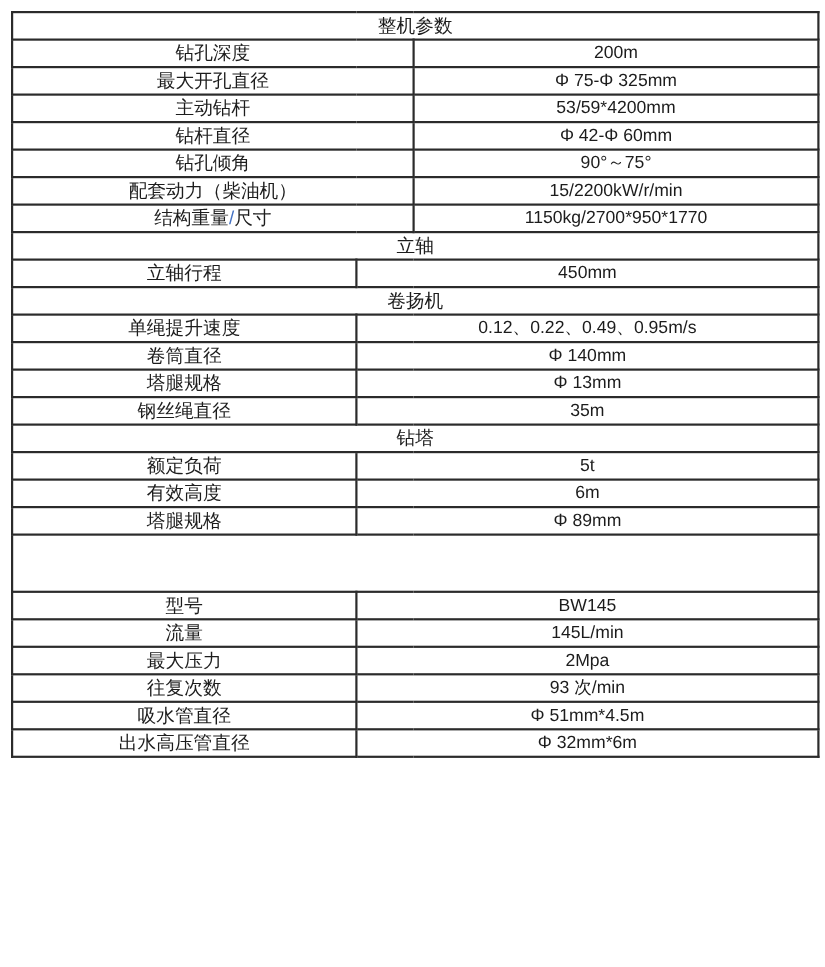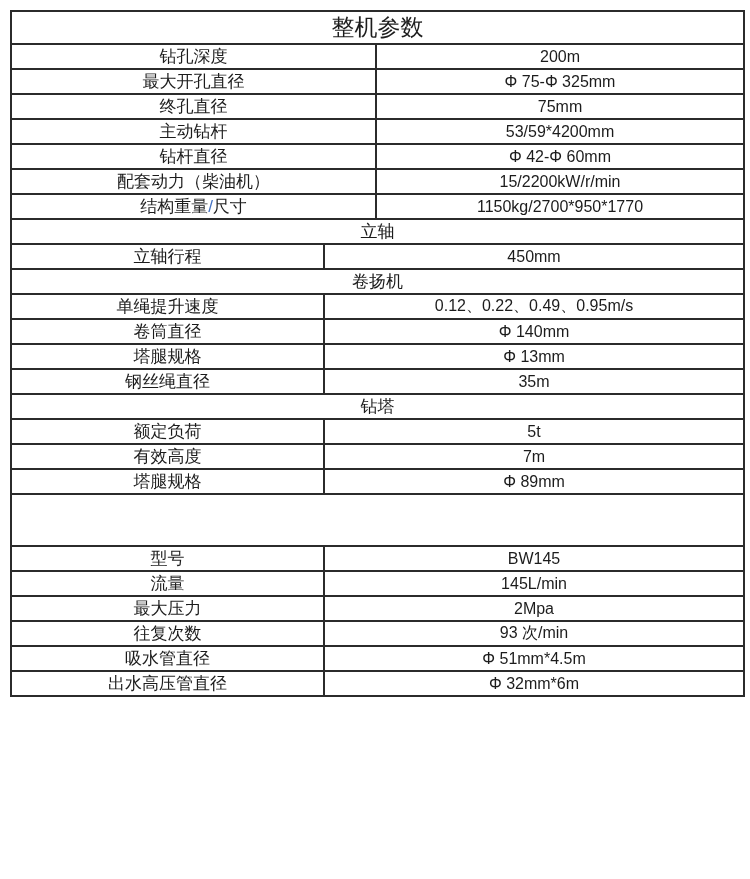--- a/index.html
+++ b/index.html
@@ -22,21 +22,21 @@
   td {
     border: 2px solid var(--border, #2b2b2b);
     text-align: center;
     vertical-align: middle;
     padding: 0;
     height: 16px;
     font-size: 16px;
     white-space: nowrap;
     overflow: hidden;
   }
-  tr.title-row td { height: 21px; font-size: 23px; font-family: Liberation Mono, monospace; }
+  tr.title-row td { height: 21px; font-size: 17px; font-family: Liberation Mono, monospace; }
   td.label { font-size: 17px; }
   tr.section-row td { font-size: 17px; text-align: center; }
   tr.spacer-row td { height: 52px; }
   .slash-accent { color: var(--slash, #4472c4); }
 </style>
 </head>
 <body>
 
 <div class="sheet">
   <table class="spec">
@@ -53,30 +53,30 @@
 
       <tr>
         <td class="label" colspan="2">钻孔深度</td>
         <td class="value">200m</td>
       </tr>
       <tr>
         <td class="label" colspan="2">最大开孔直径</td>
         <td class="value">Φ 75-Φ 325mm</td>
       </tr>
       <tr>
-        <td class="label" colspan="2">终孔直径</td>
-        <td class="value">75mm</td>
-      </tr>
-      <tr>
         <td class="label" colspan="2">主动钻杆</td>
         <td class="value">53/59*4200mm</td>
       </tr>
       <tr>
         <td class="label" colspan="2">钻杆直径</td>
         <td class="value">Φ 42-Φ 60mm</td>
+      </tr>
+      <tr>
+        <td class="label" colspan="2">钻孔倾角</td>
+        <td class="value">90°～75°</td>
       </tr>
       <tr>
         <td class="label" colspan="2">配套动力（柴油机）</td>
         <td class="value">15/2200kW/r/min</td>
       </tr>
       <tr>
         <td class="label" colspan="2">
           <span>结构重量</span><span class="slash-accent">/</span><span>尺寸</span>
         </td>
         <td class="value">1150kg/2700*950*1770</td>
@@ -112,21 +112,21 @@
 
       <tr class="section-row">
         <td colspan="3">钻塔</td>
       </tr>
       <tr>
         <td class="label">额定负荷</td>
         <td class="value" colspan="2">5t</td>
       </tr>
       <tr>
         <td class="label">有效高度</td>
-        <td class="value" colspan="2">7m</td>
+        <td class="value" colspan="2">6m</td>
       </tr>
       <tr>
         <td class="label">塔腿规格</td>
         <td class="value" colspan="2">Φ 89mm</td>
       </tr>
 
       <tr class="spacer-row">
         <td colspan="3"></td>
       </tr>
       <tr>

